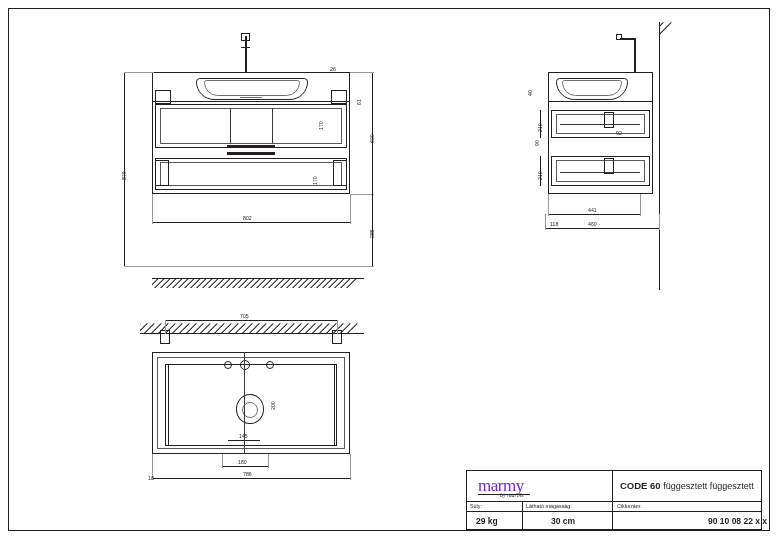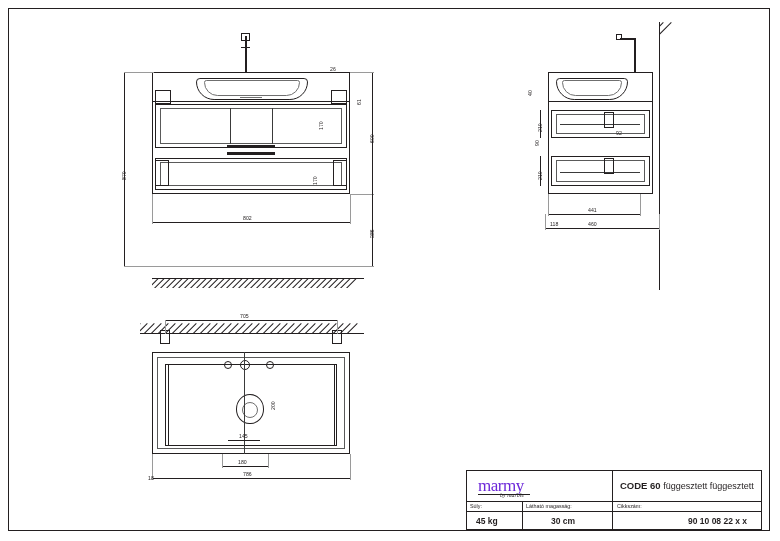--- a/index.html
+++ b/index.html
@@ -263,22 +263,22 @@
     <div class="ln h" style="left:466px;top:511px;width:146px;"></div>
     <div class="ln h" style="left:612px;top:511px;width:150px;"></div>
 
     <div class="logo" style="left:478px;top:476px;">marmy</div>
     <div class="logo-sub" style="left:500px;top:492px;">by marble</div>
     <div class="ln h" style="left:478px;top:494px;width:52px;"></div>
 
     <div class="tb-title" style="left:620px;top:480px;"><b>CODE 60</b><span> függesztett függesztett</span></div>
 
     <div class="tb-label" style="left:470px;top:503px;">Súly:</div>
-    <div class="tb-val" style="left:476px;top:516px;">45 kg</div>
+    <div class="tb-val" style="left:476px;top:516px;">29 kg</div>
 
     <div class="tb-label" style="left:526px;top:503px;">Látható magasság:</div>
     <div class="tb-val" style="left:551px;top:516px;">30 cm</div>
 
     <div class="tb-label" style="left:617px;top:503px;">Cikkszám:</div>
-    <div class="tb-val" style="left:688px;top:516px;">90 10 08 22 x x</div>
+    <div class="tb-val" style="left:708px;top:516px;">90 10 08 22 x x</div>
   </div>
 
 </div>
 
 </body></html>

